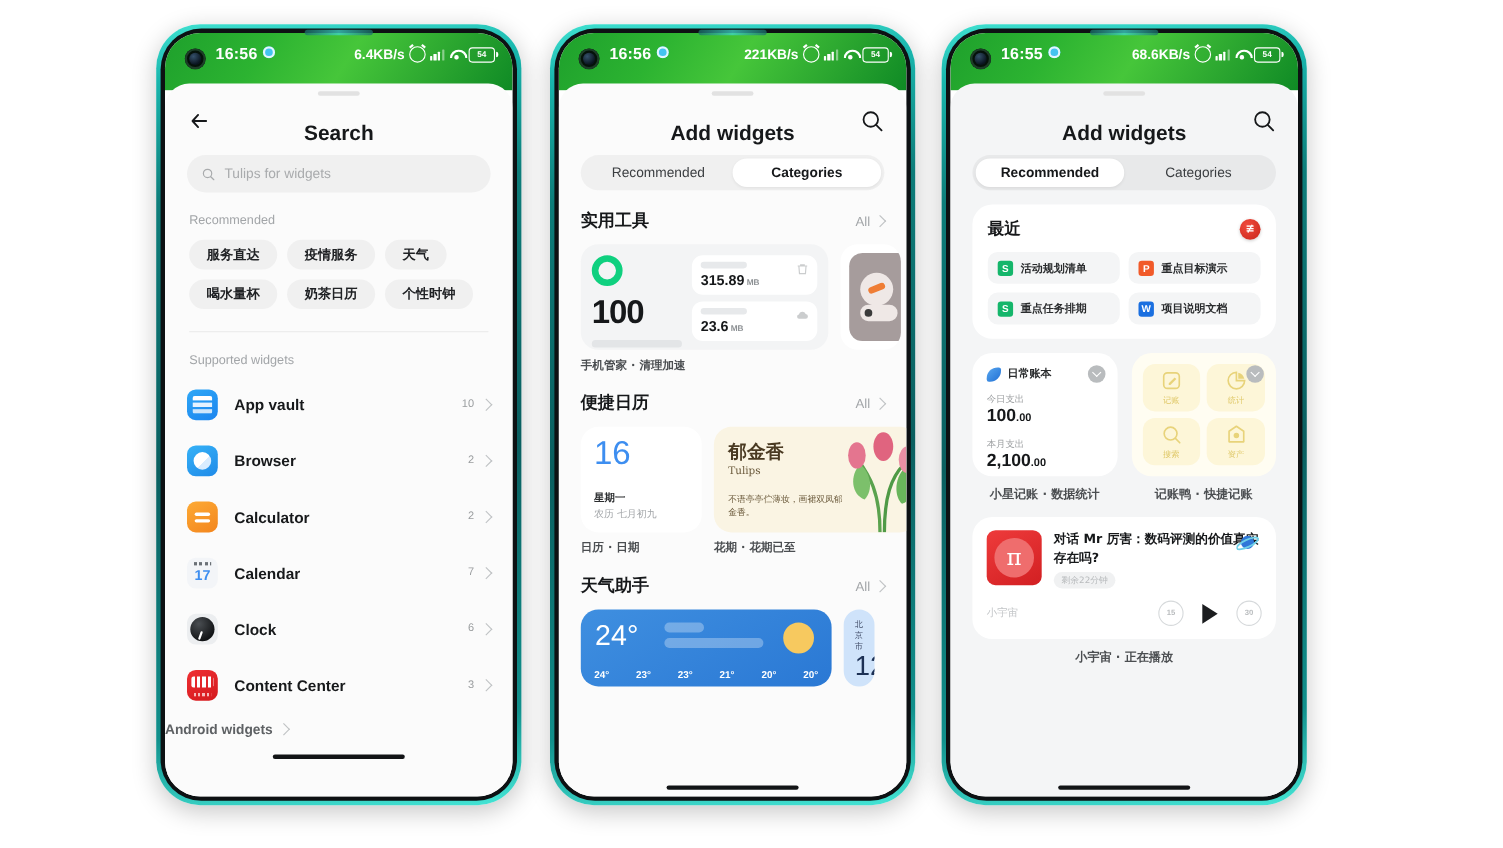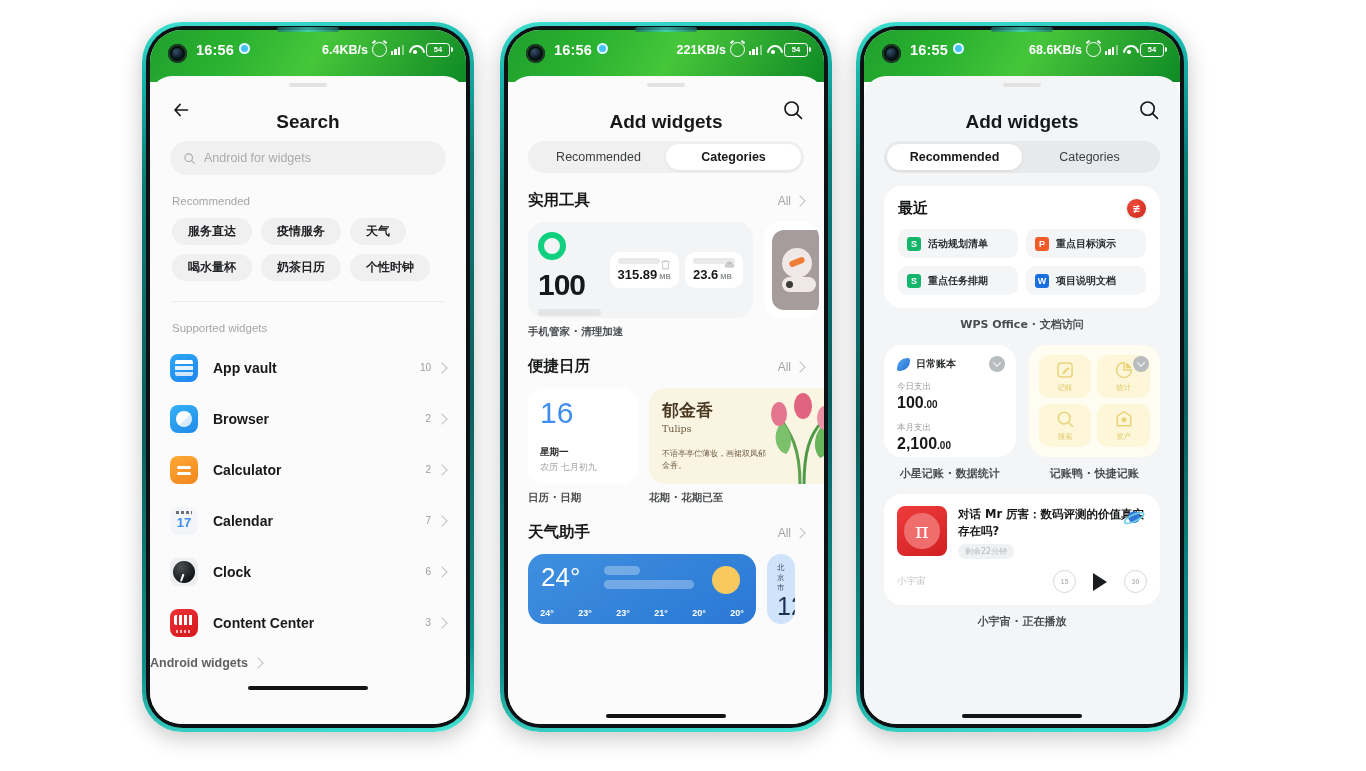--- a/index.html
+++ b/index.html
@@ -155,21 +155,21 @@
   .wcol{flex:none;}
   .wcap{text-align:left;margin-top:7px;font-size:10.5px;color:#4b4e51;font-weight:600;
     font-family:"DejaVu Sans","Liberation Sans",sans-serif;}
 
   
   .w-clean{width:225px;height:96px;background:#f3f4f5;border-radius:16px;display:flex;padding:10px;box-sizing:border-box;gap:9px;}
   .clean-l{width:82px;position:relative;}
   .ring{width:28px;height:28px;border-radius:50%;border:6px solid #0fd07f;box-sizing:border-box;}
   .bignum{font-size:30px;font-weight:700;color:#16181a;line-height:1;margin-top:10px;letter-spacing:-1px;}
   .skel{height:7px;border-radius:4px;background:#e3e5e7;margin-top:9px;}
-  .clean-r{flex:1;display:flex;flex-direction:row;gap:6px;align-items:center;}
+  .clean-r{flex:1;display:flex;flex-direction:column;gap:6px;}
   .cbox{flex:1;background:#fff;border-radius:10px;padding:6px 8px;box-sizing:border-box;position:relative;}
   .cbox .bar{width:42px;height:6px;border-radius:3px;background:#e7e9eb;}
   .cbox .val{margin-top:3px;font-size:13px;font-weight:700;color:#16181a;}
   .cbox .val small{font-size:7.5px;font-weight:700;color:#8d9194;margin-left:2px;}
   .cbox .gl{position:absolute;right:7px;top:6px;width:13px;height:13px;opacity:.45;}
 
   .w-peek{width:55px;height:96px;background:#fff;border-radius:16px;overflow:hidden;position:relative;}
   .peek-in{position:absolute;left:8px;top:8px;right:-20px;bottom:8px;background:#a69c9c;border-radius:12px;}
   .peek-c{position:absolute;left:10px;top:18px;width:30px;height:30px;border-radius:50%;background:#efe8e6;}
   .peek-c:after{content:"";position:absolute;left:7px;top:11px;width:16px;height:6px;border-radius:3px;
@@ -290,21 +290,21 @@
               </svg>
           </span>
           <span>Search</span>
         </div>
 
         <div class="searchbar">
           <svg width="13" height="13" viewBox="0 0 24 24">
               <circle cx="10.5" cy="10.5" r="7" fill="none" stroke="#a9abad" stroke-width="2"></circle>
               <path d="M16 16l5 5" stroke="#a9abad" stroke-width="2" stroke-linecap="round"></path>
             </svg>
-          <span class="ph">Android for widgets</span>
+          <span class="ph">Tulips for widgets</span>
         </div>
 
         <div class="sec-label">Recommended</div>
 
         <div class="chips">
           <div class="chip">服务直达</div>
           <div class="chip">疫情服务</div>
           <div class="chip">天气</div>
           <div class="chip">喝水量杯</div>
           <div class="chip">奶茶日历</div>
@@ -579,21 +579,20 @@
             <div class="doc-item">
               <span class="doc-ic" style="background:#15b66b">S</span>
               <span class="doc-tx">重点任务排期</span>
             </div>
             <div class="doc-item">
               <span class="doc-ic" style="background:#1a6fe0">W</span>
               <span class="doc-tx">项目说明文档</span>
             </div>
           </div>
         </div>
-        <div class="cap2">WPS Office · 文档访问</div>
 
         <div class="two">
           <div style="flex:1">
             <div class="w-ledger">
               <div class="dl"></div>
               <div class="lg-h">
                 <span class="lg-leaf"></span>
                 <span class="lg-t">日常账本</span>
               </div>
               <div class="lg-lbl">今日支出</div>

